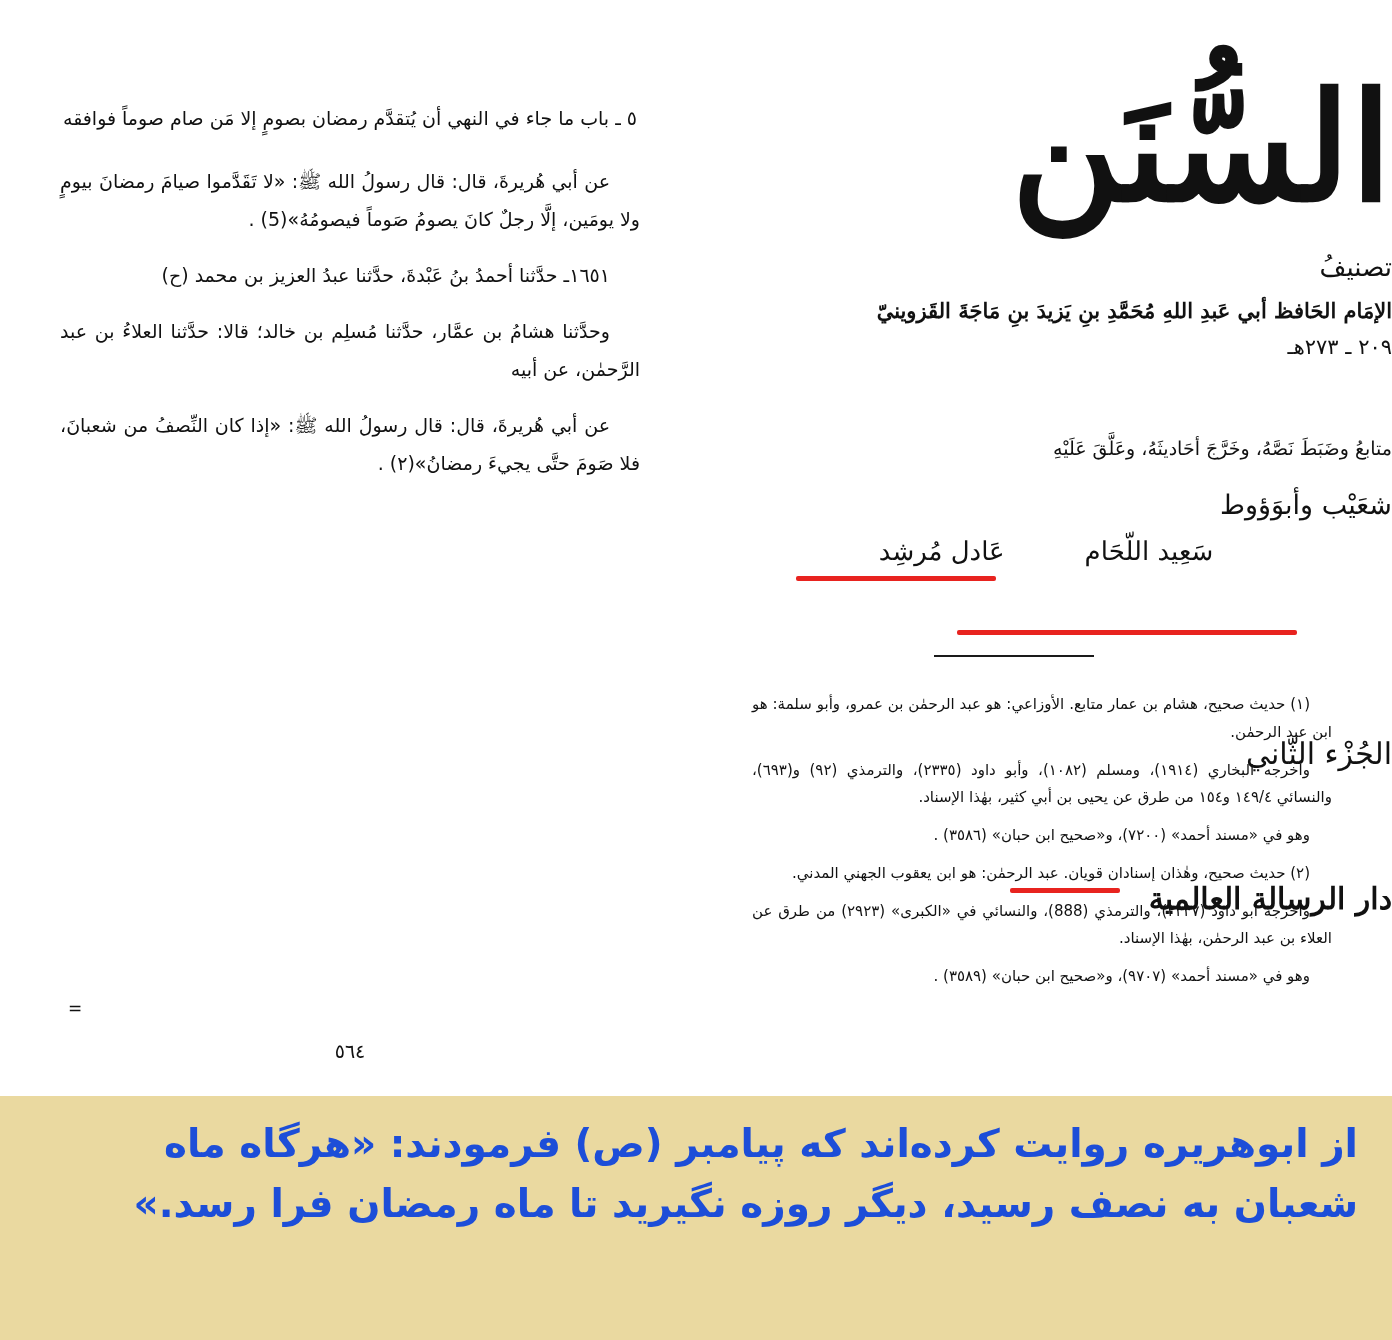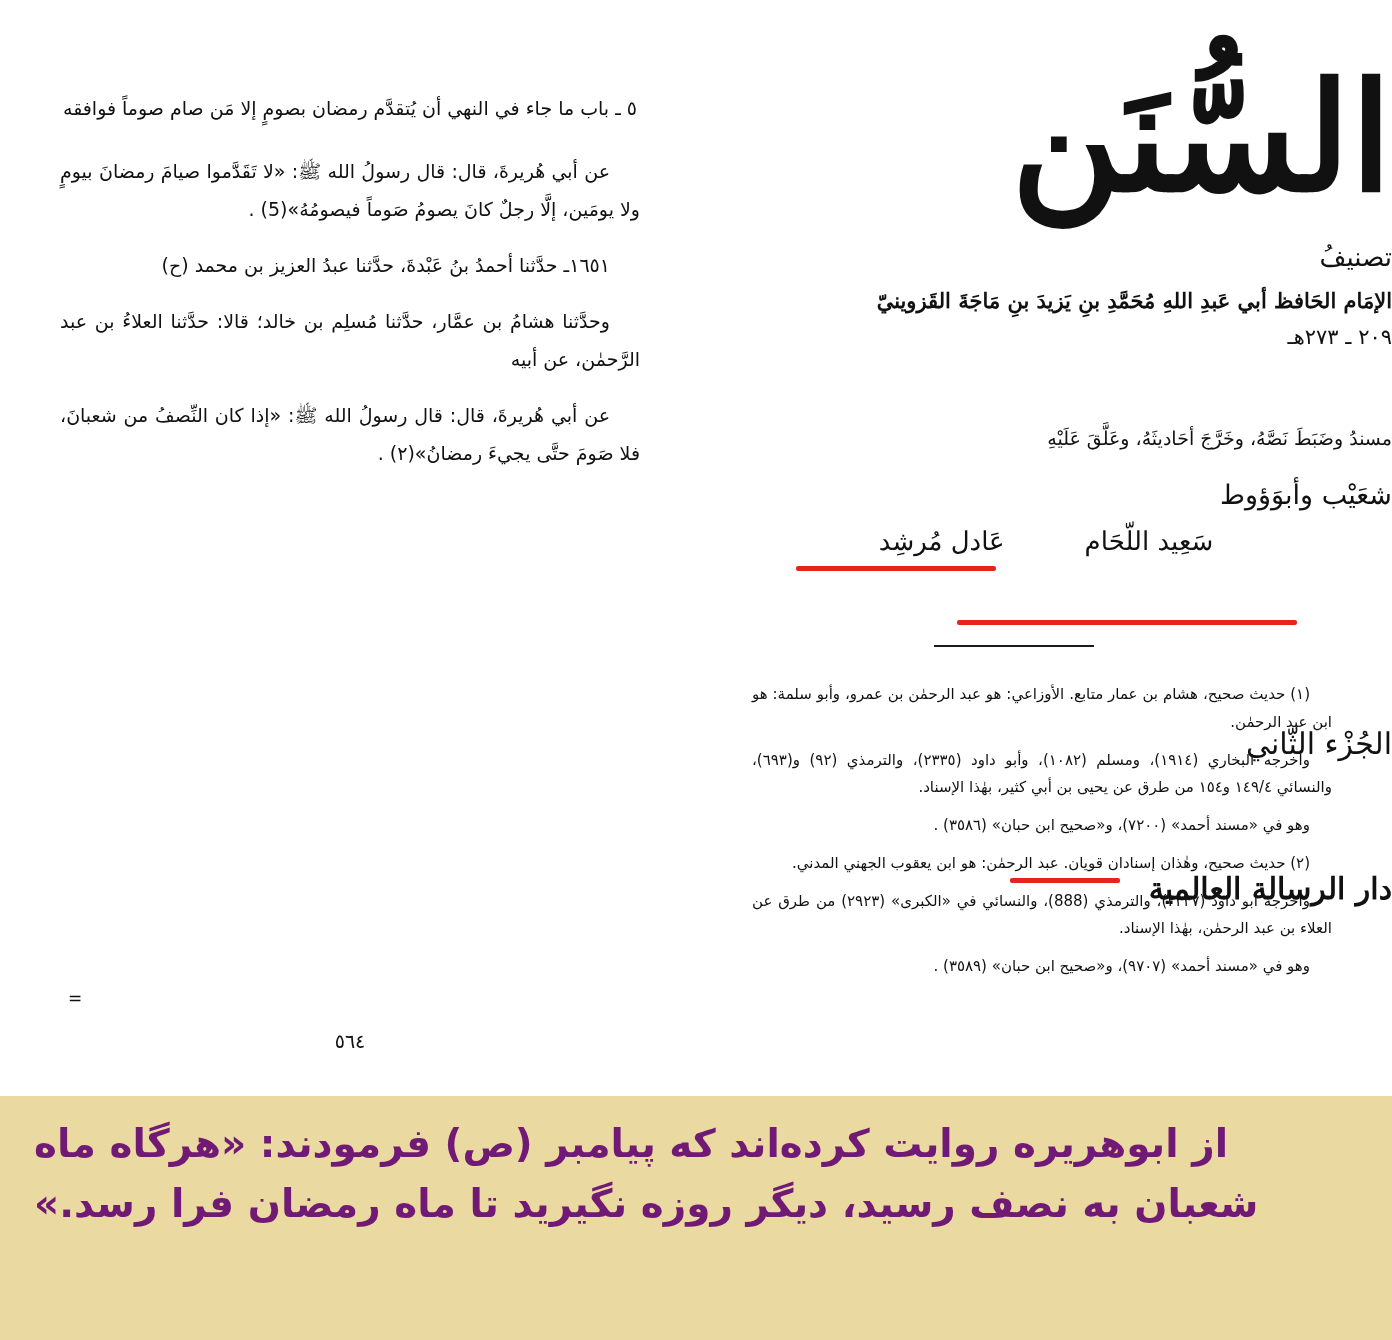--- a/index.html
+++ b/index.html
@@ -13,20 +13,21 @@
     font-family: "DejaVu Sans", sans-serif;
     overflow: hidden;
     position: relative;
   }
   .page {
     position: relative;
     width: 1392px;
     height: 1096px;
     background: #ffffff;
     box-sizing: border-box;
+    margin-top: 10px;
   }
 
   
   .text-col {
     position: absolute;
     top: 0;
     left: 0;
     width: 700px;
     height: 1096px;
     direction: rtl;
@@ -177,23 +178,23 @@
     width: 1392px;
     height: 244px;
     background: #ead9a0;
     direction: rtl;
     box-sizing: border-box;
     padding: 18px 34px 10px 34px;
   }
   .banner-text {
     font-size: 39px;
     line-height: 1.55;
-    color: #701a75;
-    font-weight: bold;
-    text-align: left;
+    color: #1d4ed8;
+    font-weight: bold;
+    text-align: right;
     font-family: "DejaVu Sans", sans-serif;
   }
 </style>
 </head>
 <body>
 
 <div class="page">
 
   <div class="text-col">
 
@@ -230,21 +231,21 @@
 
   <div class="title-col">
     <div class="big-title">السُّنَن</div>
 
     <div class="t-compiled">تصنيفُ</div>
 
     <div class="t-author">الإمَام الحَافظ أبي عَبدِ اللهِ مُحَمَّدِ بنِ يَزيدَ بنِ مَاجَةَ القَزوينيّ</div>
 
     <div class="t-dates">٢٠٩ ـ ٢٧٣هـ</div>
 
-    <div class="t-verified">مسندُ وضَبَطَ نَصَّهُ، وخَرَّجَ أحَاديثَهُ، وعَلَّقَ عَلَيْهِ</div>
+    <div class="t-verified">متابعُ وضَبَطَ نَصَّهُ، وخَرَّجَ أحَاديثَهُ، وعَلَّقَ عَلَيْهِ</div>
 
     <div class="t-editor1">شعَيْب وأبوَؤوط</div>
 
     <div class="t-editors-row">
       <span>سَعِيد اللّحَام</span>
       <span>عَادل مُرشِد</span>
     </div>
 
     <div class="t-volume">الجُزْء الثّاني</div>
 

